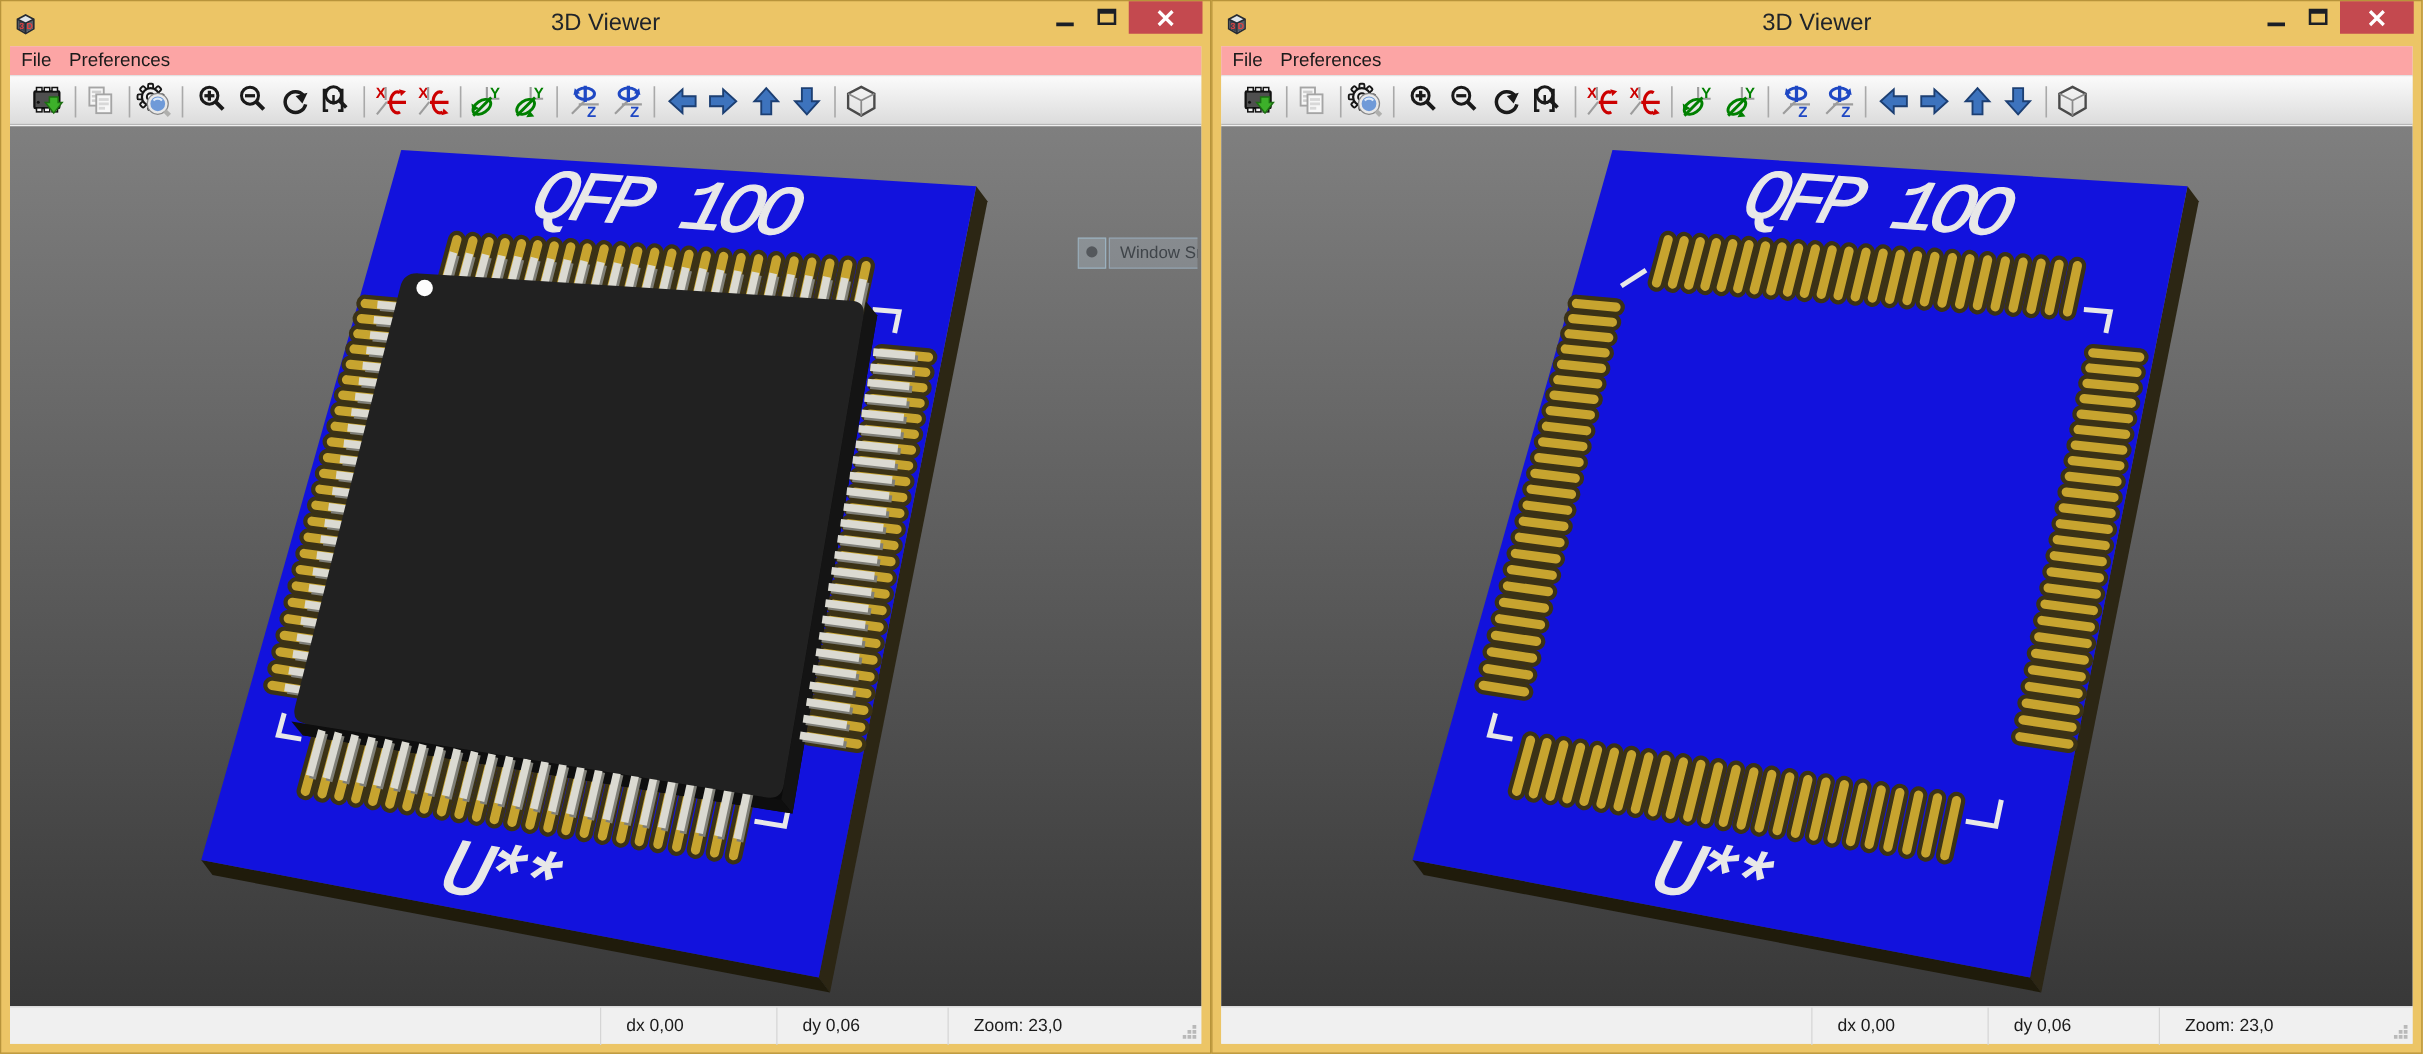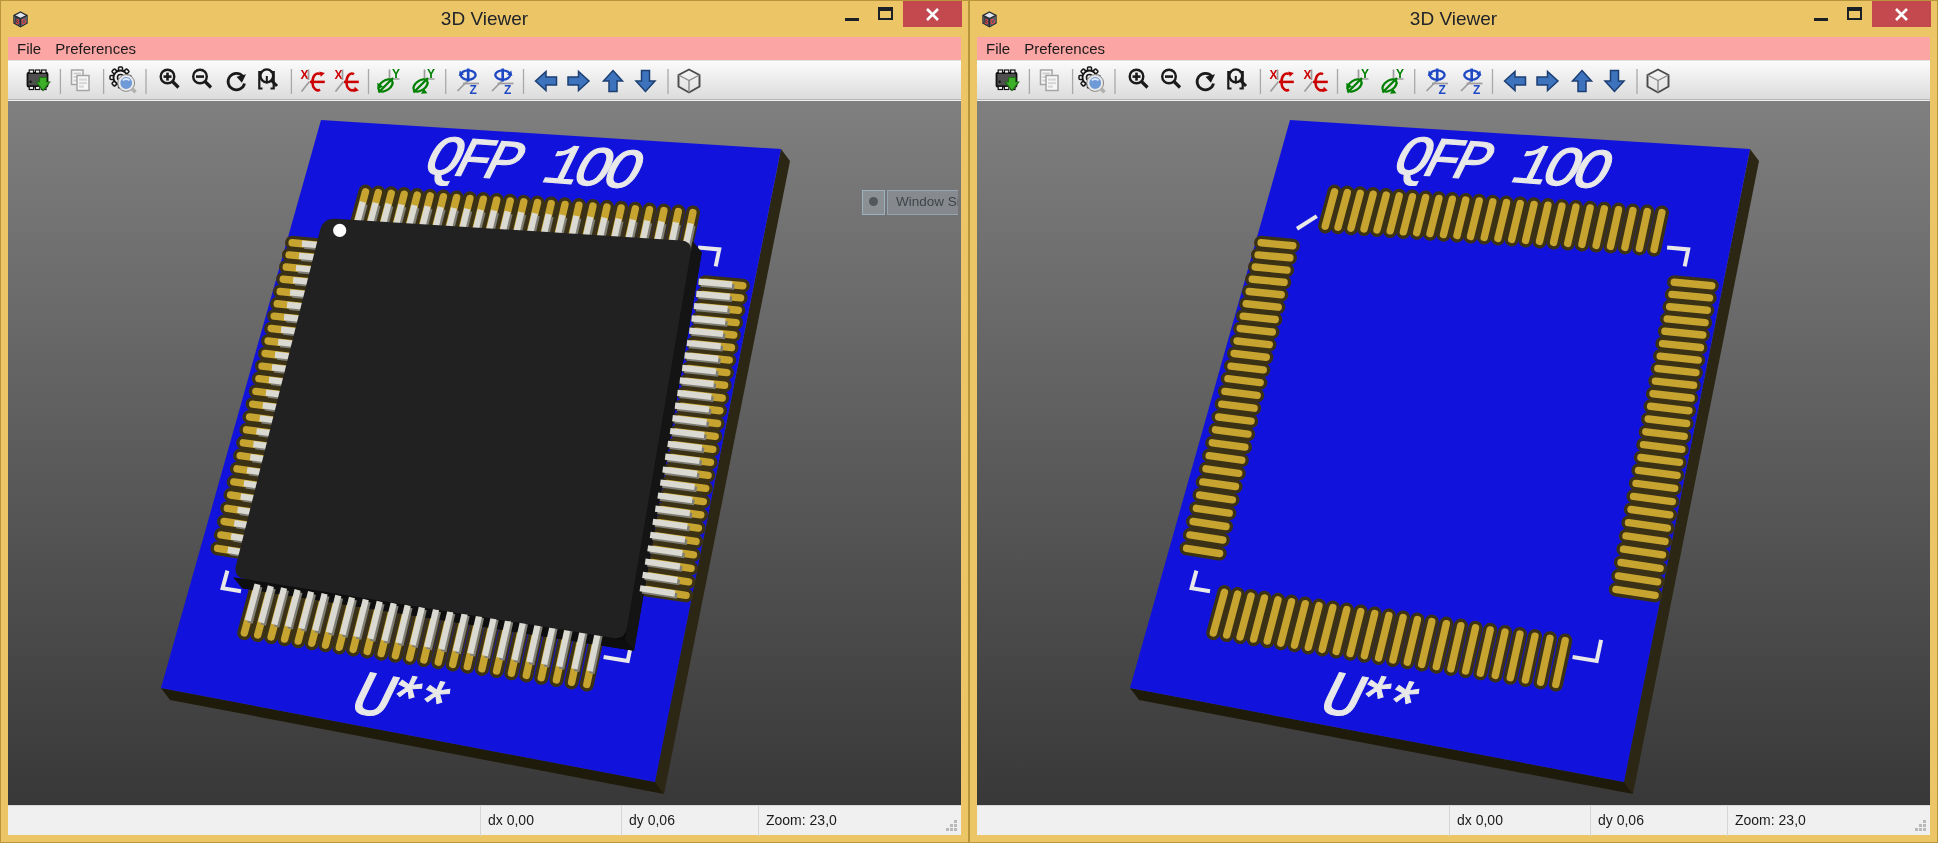--- a/index.html
+++ b/index.html
@@ -9,21 +9,21 @@
 .btn-min{position:absolute;left:845px;top:18px;width:14px;height:3px;background:#1b1f26}
 .btn-max{position:absolute;left:878px;top:7px;width:15px;height:13px;border:2px solid #1b1f26;border-top-width:4px}
 .btn-close{position:absolute;left:903px;top:1px;width:59px;height:26px;background:#c4494f;text-align:center}
 .btn-close svg{margin-top:6px}
 .client{position:absolute;left:8px;top:37px;width:953px;height:798px;background:#f0f0f0}
 .menubar{height:24px;background:#fca5a5;border-bottom:1px solid #e2e2e2;font-size:15px;color:#1a1a1a}
 .mi{display:inline-block;line-height:23px}
 .toolbar{position:relative;height:39px;background:linear-gradient(#fbfbfb,#dcdcdc);border-bottom:1px solid #b6b6b6}
 .viewport{position:absolute;left:0;top:64px;width:953px;height:704px;background:linear-gradient(#7f7f7f,#383838);overflow:hidden}
 .status{position:absolute;left:0;bottom:0;width:953px;height:30px;background:#f0f0f0;border-top:1px solid #d9d9d9;font-size:14px;color:#1a1a1a}
-.cell{position:absolute;top:0;height:30px;line-height:29px;padding-left:7px;border-left:1px solid #d5d5d5}
+.cell{position:absolute;top:0;height:30px;line-height:29px;padding-left:20px;border-left:1px solid #d5d5d5}
 </style></head>
 <body>
 
 <div class="win" style="left:0px">
   <svg class="appicon" width="17" height="17" viewBox="0 0 17 17">
     <path d="M8.5 1 L15 4.4 V12 L8.5 15.8 L2 12 V4.4 Z" fill="#dfe5ea" stroke="#262b33" stroke-width="1.4"></path>
     <path d="M2.6 4.6 L8.3 7.3 L8.3 15 L2.6 11.8 Z" fill="#3c434d"></path>
     <path d="M14.4 4.6 L8.7 7.3 L8.7 15 L14.4 11.8 Z" fill="#596069"></path>
     <path d="M2 4.4 L8.5 7.6 L15 4.4 M8.5 7.6 V15.8" fill="none" stroke="#262b33" stroke-width="1.2"></path>
     <text x="3.4" y="12.6" font-size="7" font-weight="bold" fill="#e84040">3</text>

